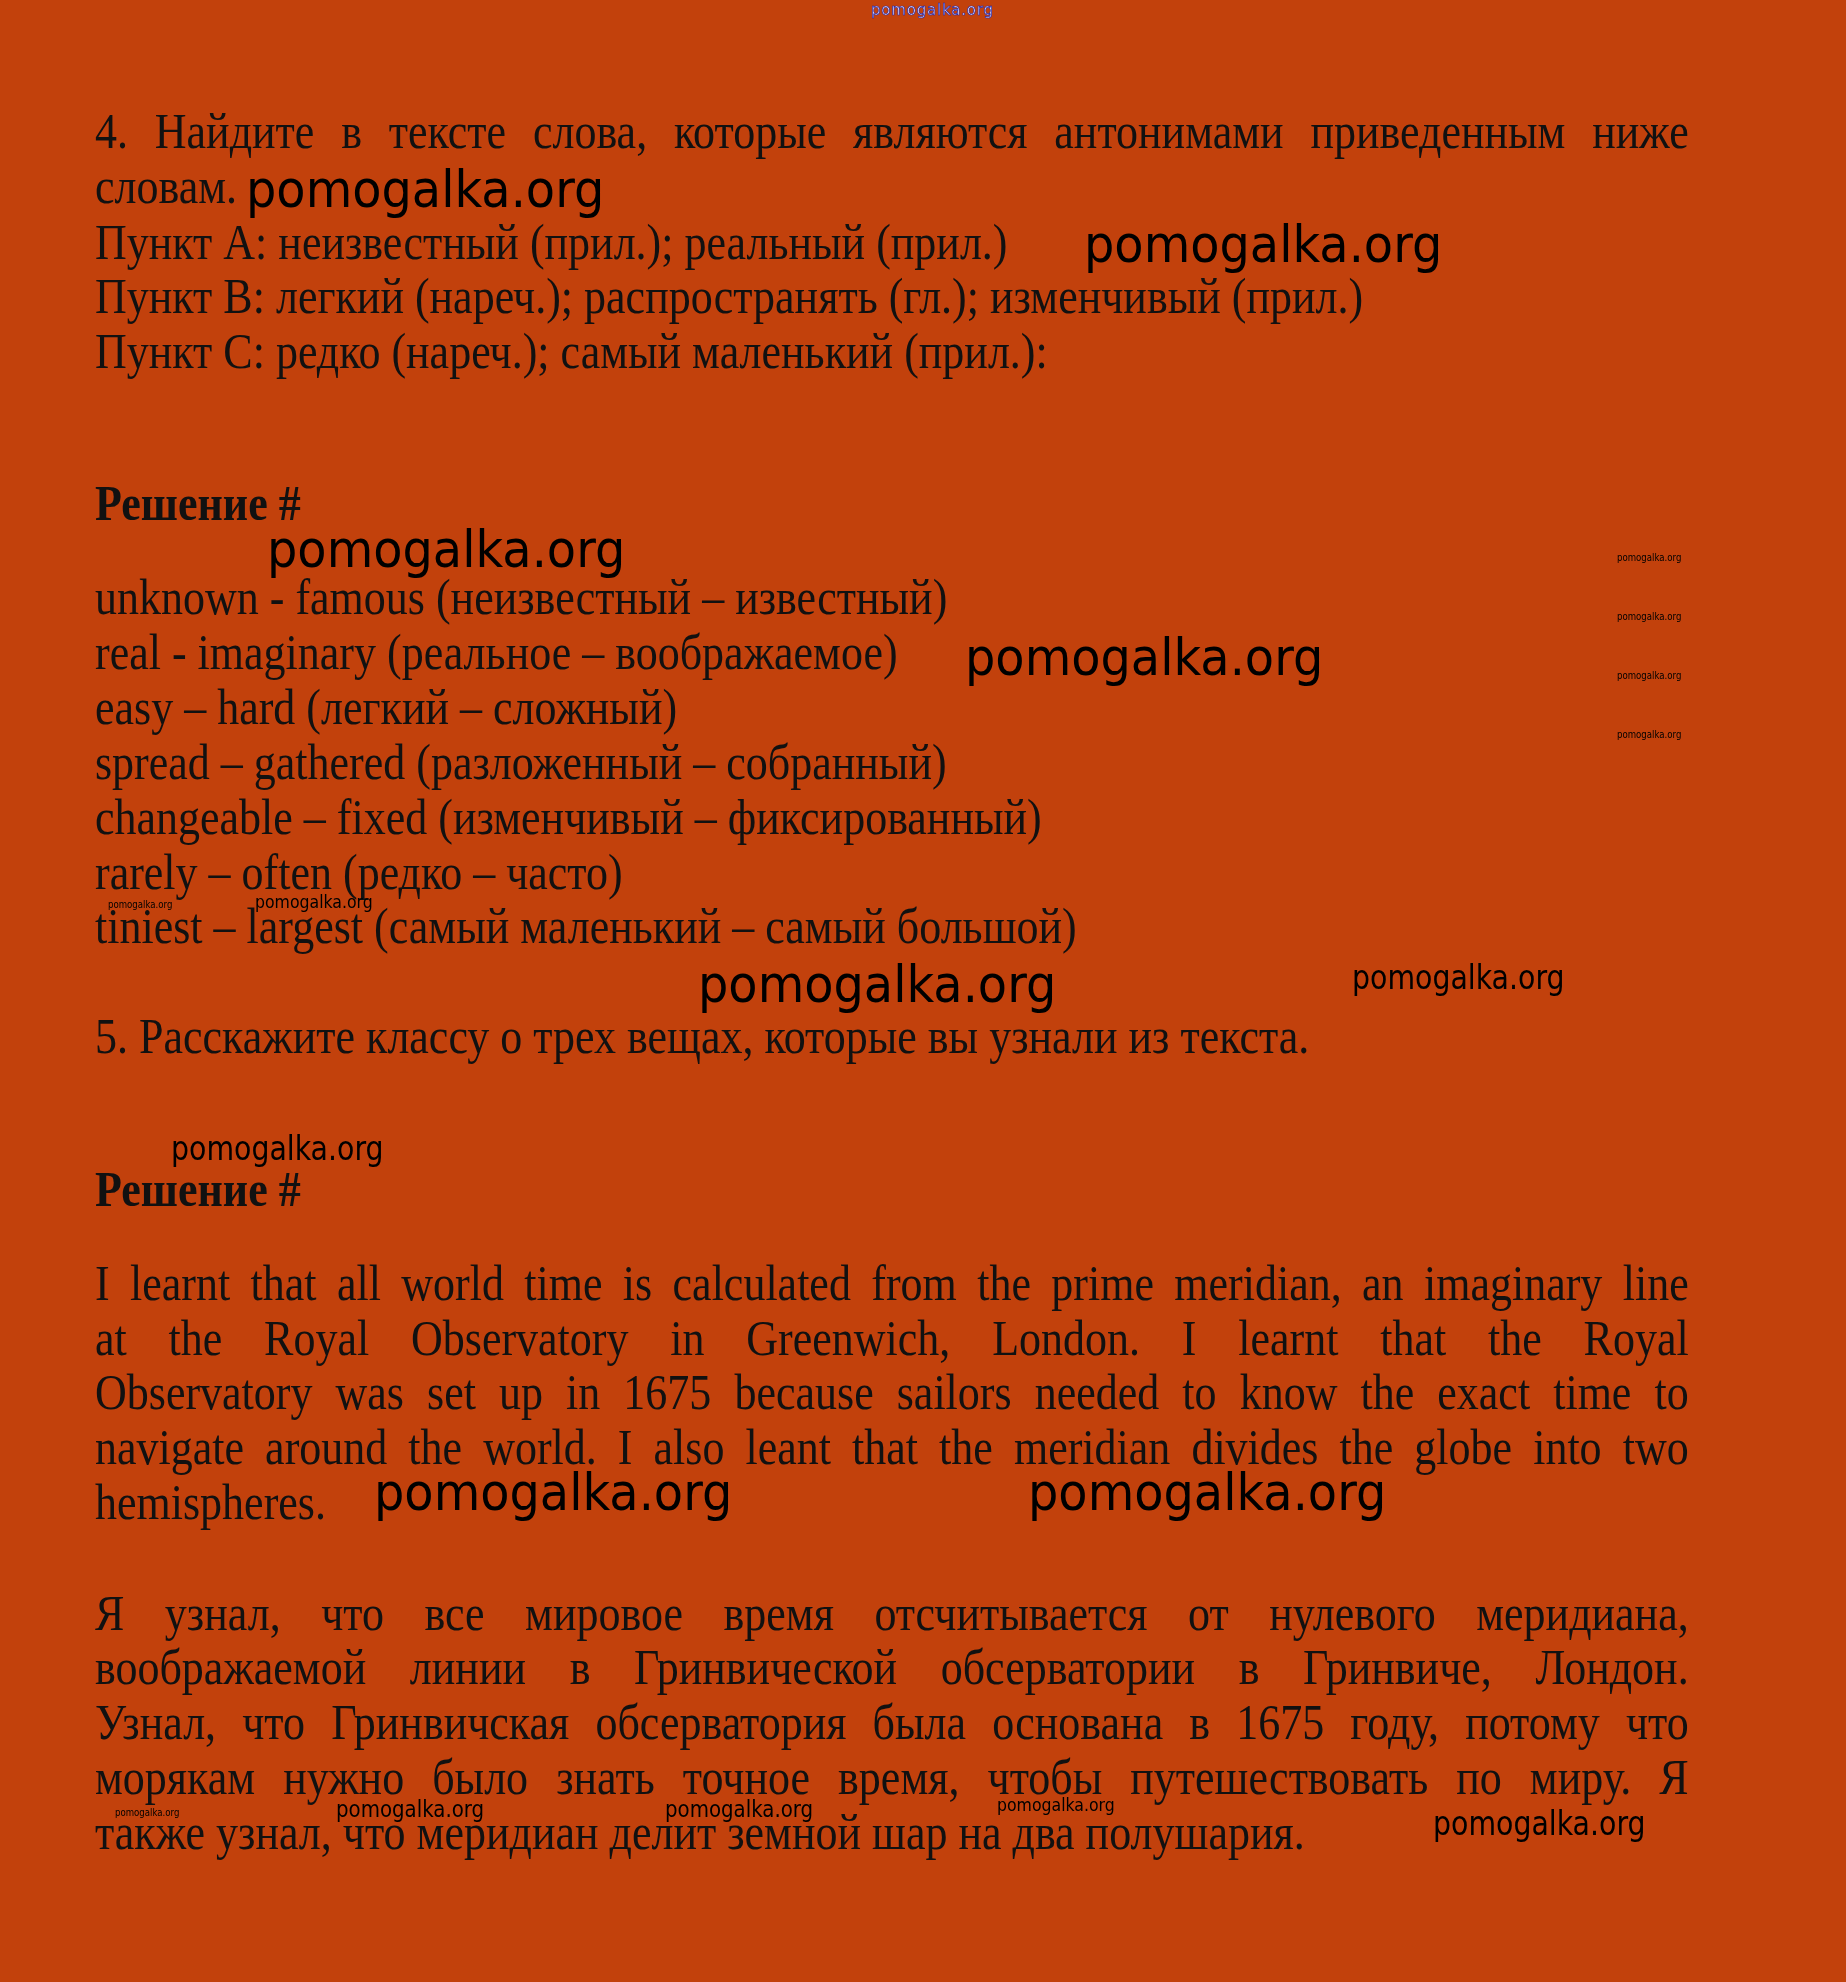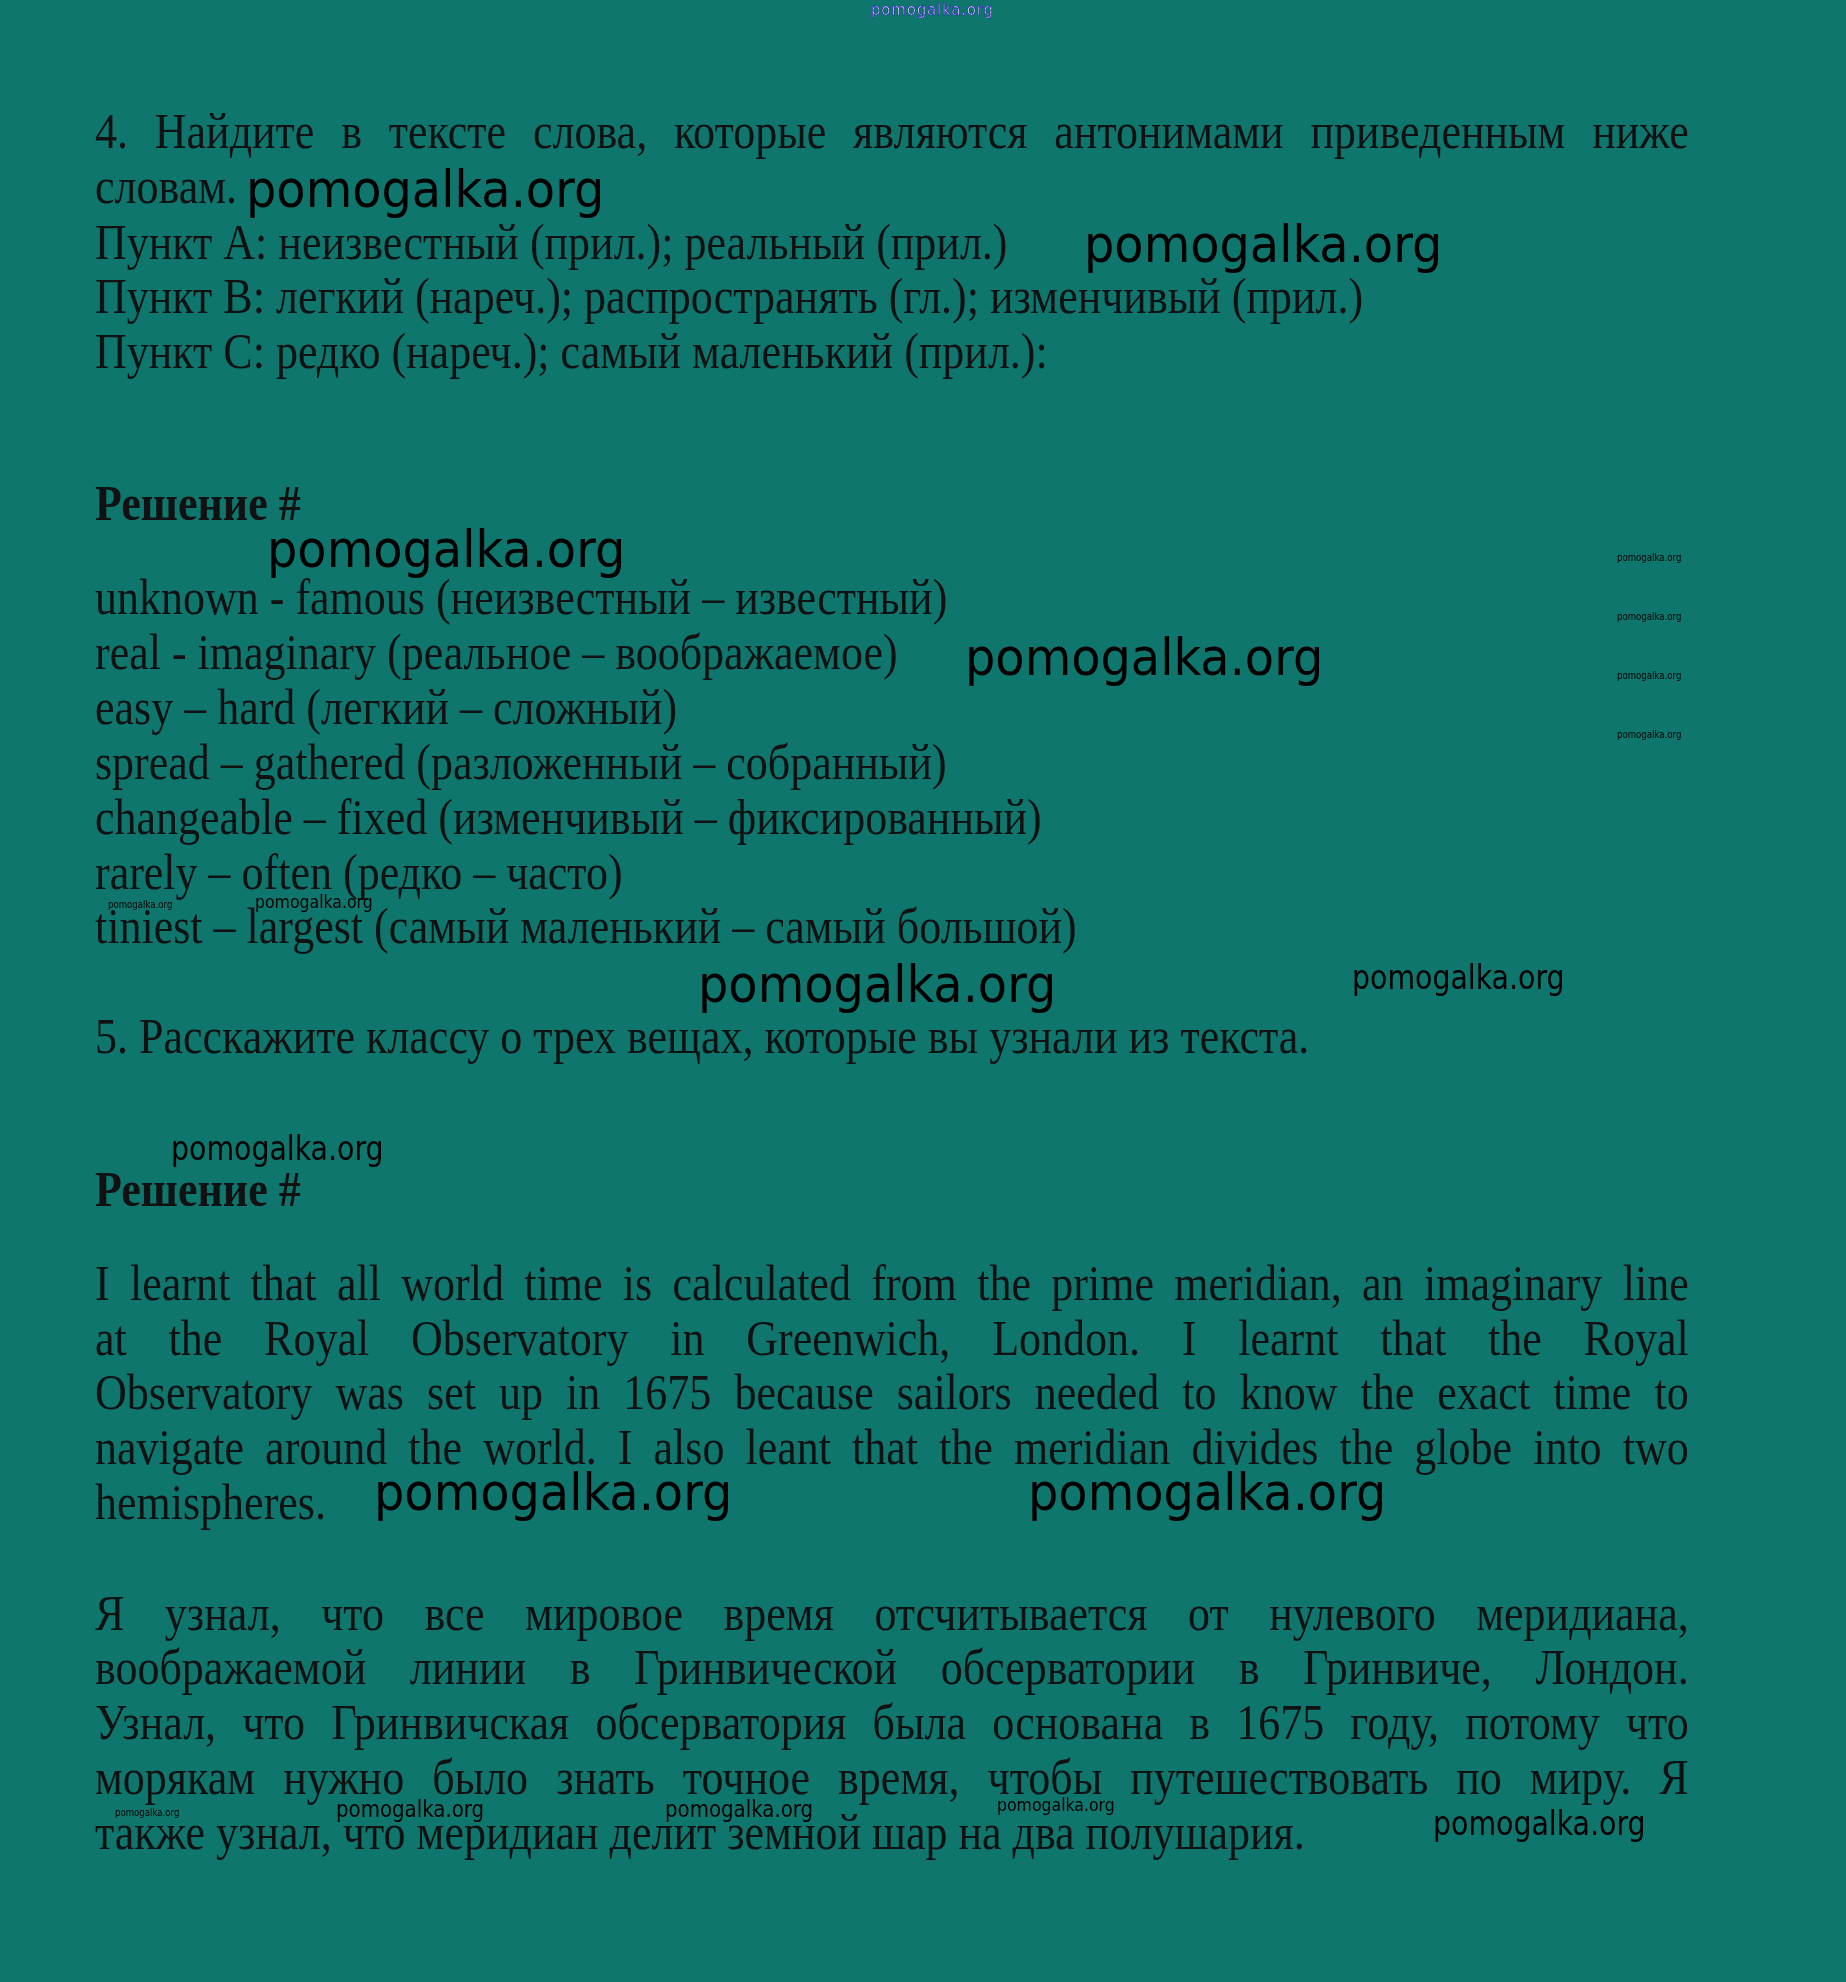--- a/index.html
+++ b/index.html
@@ -1,17 +1,17 @@
 <!DOCTYPE html>
 <html style="font-size:13.3px"><head>
 <meta charset="utf-8">
 <style>
   html, body { margin:0; padding:0; background:#ffffff; }
   body { width:1847px; height:1983px; position:relative; overflow:hidden; }
-  .page { position:absolute; left:0; top:0; width:1847px; height:1983px; background:#0f766e; }
+  .page { position:absolute; left:0; top:0; width:1847px; height:1983px; background:#c2410c; }
   .ln {
     position:absolute; left:95px;
     font-family:"Liberation Serif", serif; font-size:50px; line-height:50px;
     color:#111; white-space:nowrap;
     transform:scaleX(0.88); transform-origin:left top;
   }
   .ln.just {
     width:1811px; text-align:justify; text-align-last:justify; white-space:normal;
   }
   .ln.bold { font-weight:bold; }

